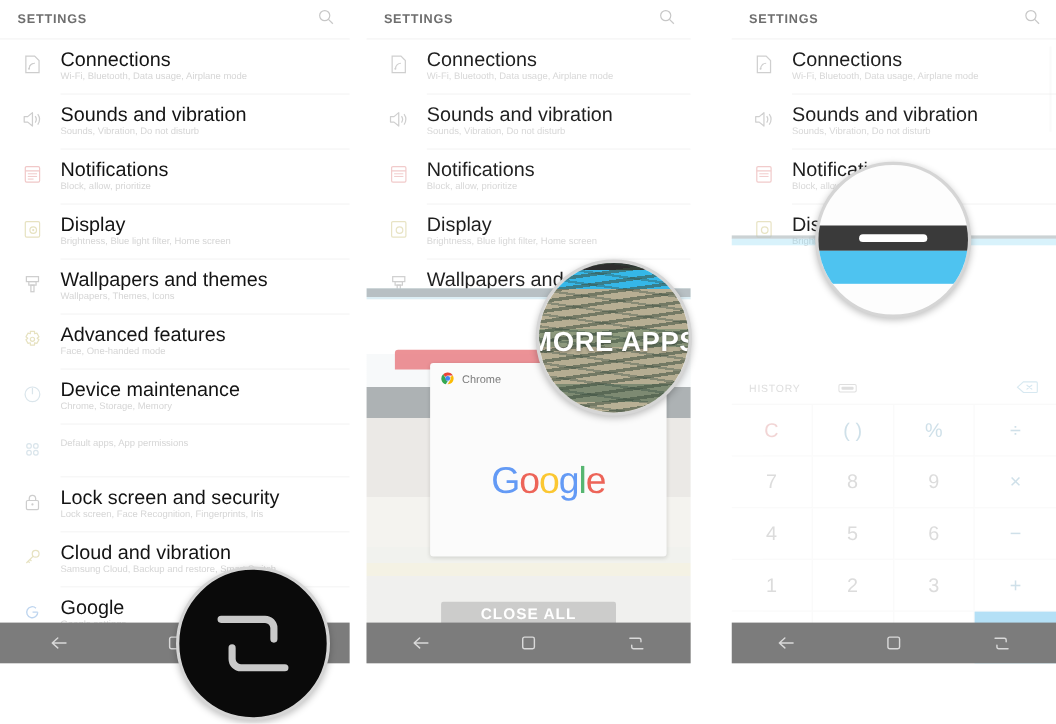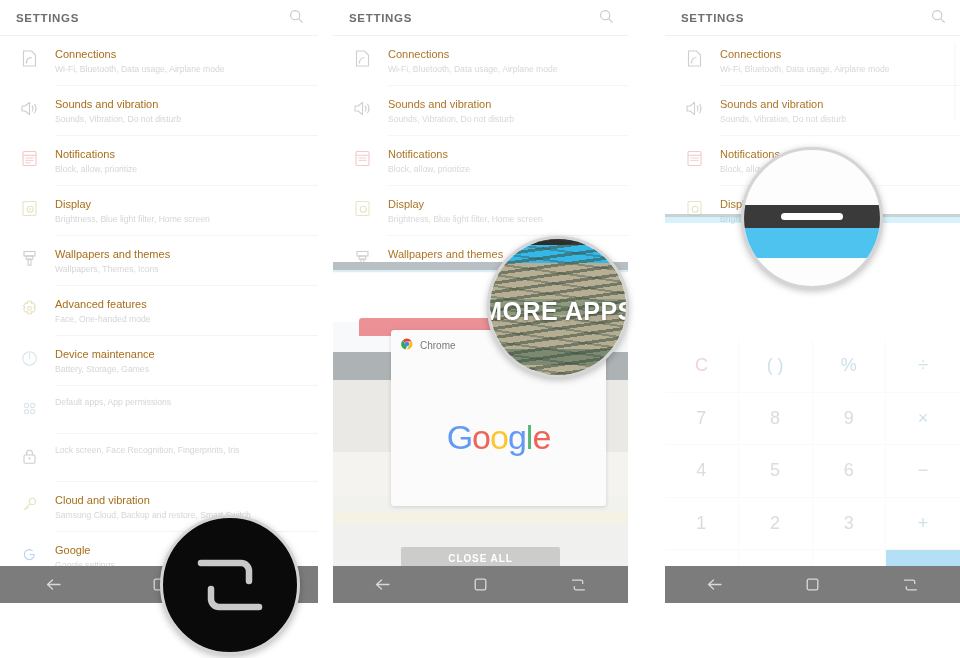--- a/index.html
+++ b/index.html
@@ -53,21 +53,21 @@
     padding: 11px 14px 11px 14px;
     min-height: 48px;
   }
   .settings-row .row-icon {
     width: 30px; flex: 0 0 30px;
     display: flex; align-items: center; justify-content: center;
     padding-top: 2px;
   }
   .settings-row .row-text { flex: 1 1 auto; padding-left: 11px; }
   .row-title {
-    font-size: 11px; color: #a16207; line-height: 15px;
+    font-size: 18px; color: #000000; line-height: 15px;
     margin-bottom: 2px;
   }
   .row-sub {
     font-size: 8.6px; color: #d3d3d3; line-height: 11px;
   }
   .row-divider {
     position: absolute; left: 55px; right: 0; bottom: 0; height: 1px;
     background: #f4f4f4;
   }
 
@@ -138,21 +138,21 @@
   .google-logo span:nth-child(2){color:#ea4335;}
   .google-logo span:nth-child(3){color:#fbbc05;}
   .google-logo span:nth-child(4){color:#4285f4;}
   .google-logo span:nth-child(5){color:#34a853;}
   .google-logo span:nth-child(6){color:#ea4335;}
   .close-all {
     position: absolute; left: 68px; right: 68px; bottom: 34px; height: 22px;
     background: rgba(175,175,175,.55);
     display: flex; align-items: center; justify-content: center;
     border-radius: 2px;
-    color: #ffffff; font-size: 10px; font-weight: bold; letter-spacing: .9px;
+    color: #ffffff; font-size: 14px; font-weight: bold; letter-spacing: .9px;
   }
   .panel-2 .navbar { bottom: 55px; background: #7c7c7c; }
 
   
   .split-divider-line {
     position: absolute; left: 0; right: 0; top: 214px; height: 3px;
     background: #b9c3c6; opacity: .75;
   }
   .split-cyan {
     position: absolute; left: 0; right: 0; top: 217px; height: 6px;
@@ -387,21 +387,21 @@
 
       <div class="settings-row">
         <span class="row-icon">
           <svg width="19" height="19" viewBox="0 0 19 19">
             <circle cx="9.5" cy="9.5" r="6.7" fill="none" stroke="#d7e3ea" stroke-width="1.1"></circle>
             <line x1="9.5" y1="3.6" x2="9.5" y2="9.5" stroke="#d7e3ea" stroke-width="1.1"></line>
           </svg>
         </span>
         <span class="row-text">
           <span class="row-title" style="display:block">Device maintenance</span>
-          <span class="row-sub" style="display:block">Battery, Storage, Games</span>
+          <span class="row-sub" style="display:block">Chrome, Storage, Memory</span>
         </span>
         <div class="row-divider"></div>
       </div>
 
       <div class="settings-row">
         <span class="row-icon">
           <svg width="19" height="19" viewBox="0 0 19 19">
             <circle cx="6.4" cy="6.4" r="2.1" fill="none" stroke="#d7e3ea" stroke-width="1.1"></circle>
             <circle cx="12.6" cy="6.4" r="2.1" fill="none" stroke="#d7e3ea" stroke-width="1.1"></circle>
             <circle cx="6.4" cy="12.6" r="2.1" fill="none" stroke="#d7e3ea" stroke-width="1.1"></circle>
@@ -416,20 +416,21 @@
 
       <div class="settings-row">
         <span class="row-icon">
           <svg width="19" height="19" viewBox="0 0 19 19">
             <rect x="4" y="8" width="11" height="8.2" rx="1.2" fill="none" stroke="#c9c9c9" stroke-width="1.1"></rect>
             <path d="M6.6 8V6.2a2.9 2.9 0 0 1 5.8 0V8" fill="none" stroke="#c9c9c9" stroke-width="1.1"></path>
             <circle cx="9.5" cy="11.6" r="1" fill="#c9c9c9"></circle>
           </svg>
         </span>
         <span class="row-text">
+          <span class="row-title" style="display:block">Lock screen and security</span>
           <span class="row-sub" style="display:block">Lock screen, Face Recognition, Fingerprints, Iris</span>
         </span>
         <div class="row-divider"></div>
       </div>
 
       <div class="settings-row">
         <span class="row-icon">
           <svg width="19" height="19" viewBox="0 0 19 19">
             <circle cx="12.4" cy="6.4" r="3.1" fill="none" stroke="#e5e0bc" stroke-width="1.1"></circle>
             <path d="M10.2 8.6 4 14.8M5.6 13.2l1.4 1.4M7.2 11.6l1.4 1.4" fill="none" stroke="#e5e0bc" stroke-width="1.1"></path>
@@ -677,20 +678,35 @@
           <span class="row-title" style="display:block">Display</span>
           <span class="row-sub" style="display:block">Brightness, Blue light filter, Home screen</span>
         </span>
       </div>
     </div>
 
     <div class="split-divider-line"></div>
     <div class="split-cyan"></div>
 
     <div class="calculator">
+      <div class="calc-history-row">
+        <span class="calc-history-label">HISTORY</span>
+        <span class="calc-kbd-icon">
+          <svg width="17" height="10" viewBox="0 0 17 10">
+            <rect x=".6" y="1.6" width="15.8" height="6.8" rx="1.4" fill="none" stroke="#c5c5c5" stroke-width="1"></rect>
+            <rect x="3" y="3.6" width="11" height="2.8" rx="1" fill="#c5c5c5"></rect>
+          </svg>
+        </span>
+        <span class="calc-backspace">
+          <svg width="20" height="12" viewBox="0 0 20 12">
+            <path d="M6.4 1.2H18a1 1 0 0 1 1 1v7.6a1 1 0 0 1-1 1H6.4L1 6z" fill="none" stroke="#b7d7e6" stroke-width="1"></path>
+            <path d="M9.6 4.2 14 7.8M14 4.2 9.6 7.8" stroke="#b7d7e6" stroke-width="1" stroke-linecap="round"></path>
+          </svg>
+        </span>
+      </div>
 
       <div class="calc-keys">
         <div class="calc-key clear">C</div>
         <div class="calc-key op">( )</div>
         <div class="calc-key op">%</div>
         <div class="calc-key op">÷</div>
         <div class="calc-key">7</div>
         <div class="calc-key">8</div>
         <div class="calc-key">9</div>
         <div class="calc-key op">×</div>

